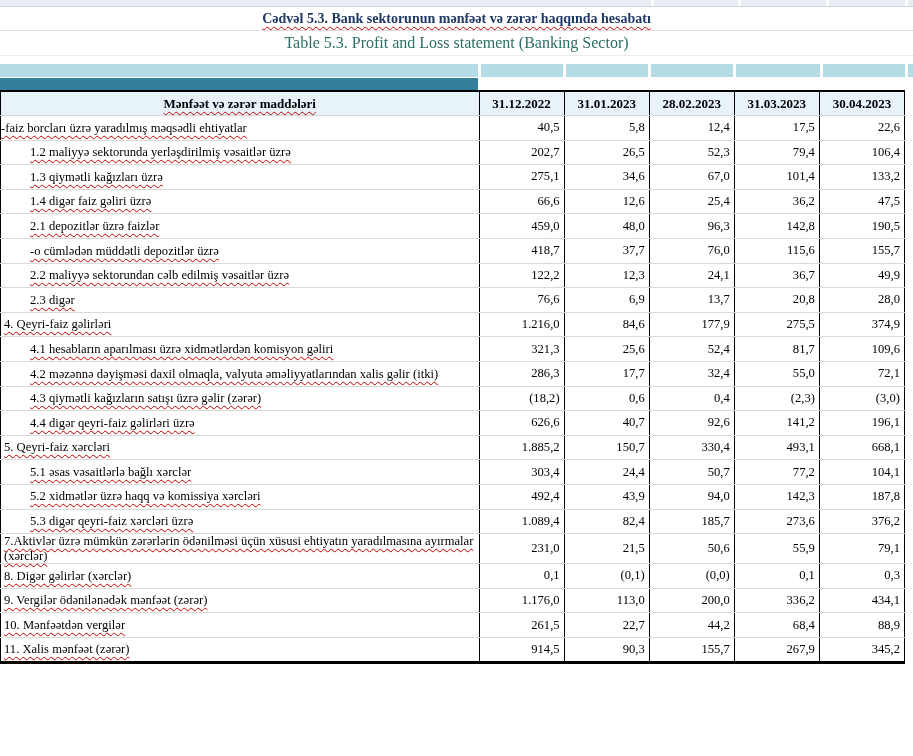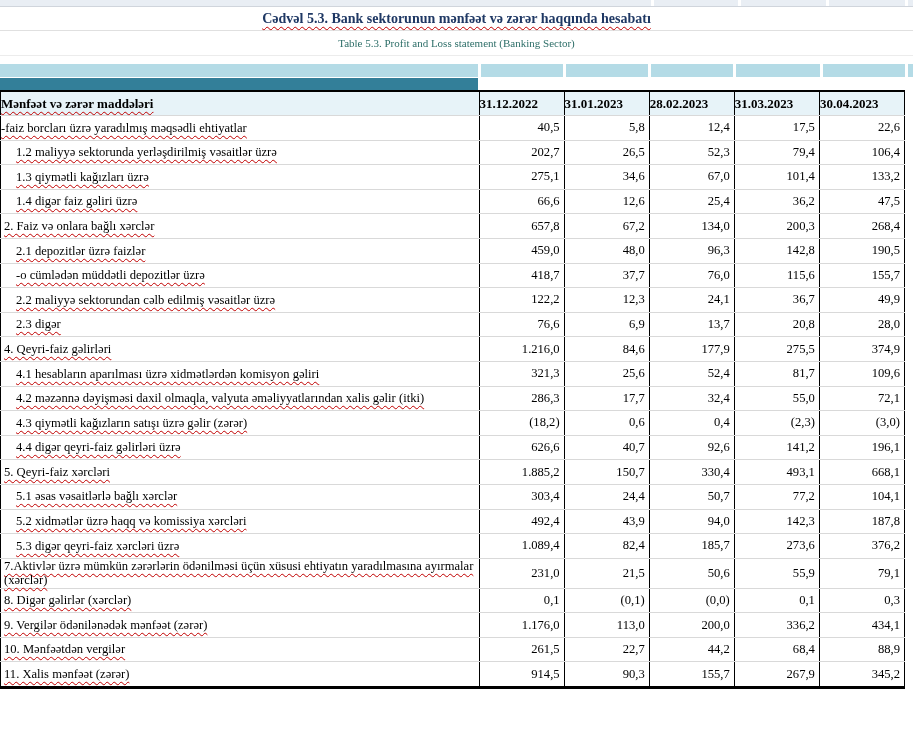--- a/index.html
+++ b/index.html
@@ -13,46 +13,46 @@
   .page{position:relative;width:913px;height:756px;}
 
   
   .top-strip{position:relative;height:6px;background:#e9eef4;border-bottom:1px solid #d0d5dc;}
   .top-strip .gap{position:absolute;top:0;bottom:0;width:3px;background:#ffffff;}
 
   
   .title-row{height:23px;display:flex;align-items:center;justify-content:center;border-bottom:1px solid #e0e0e0;}
   .t1{color:var(--title-main);font-weight:bold;font-size:14px;text-underline-offset:3px;}
   .subtitle-row{height:24px;display:flex;align-items:center;justify-content:center;border-bottom:1px solid #ececec;}
-  .t2{color:var(--title-sub);font-size:11px;}
+  .t2{color:var(--title-sub);font-size:16px;}
   .gap-row{height:8px;background:#ffffff;}
 
   
   .band-light{height:13px;display:flex;}
   .band-light .seg{background:var(--band-light);height:100%;}
   .band-light .w{background:#ffffff;height:100%;width:3px;flex:0 0 3px;}
   .band-sep{height:1px;background:#ffffff;}
   .band-teal{height:12px;display:flex;}
   .band-teal .teal-seg{width:478px;background:var(--band-teal);height:100%;}
   .band-teal .rest{flex:1;background:#ffffff;}
 
   
   table{border-collapse:collapse;table-layout:fixed;width:905px;border-top:2px solid #000;border-left:1px solid #000;border-right:1px solid #000;border-bottom:3px solid #000;}
   col.c-items{width:478px;}
   col.c-num{width:85px;}
   th,td{border-left:1px solid #000;border-right:1px solid #000;border-top:1px solid var(--grid-gray);border-bottom:1px solid var(--grid-gray);padding:0;}
   thead th{
     background:var(--header-bg);height:23px;font-weight:bold;font-size:13px;color:#000;
-    text-align:left;vertical-align:middle;border-top:none;
+    text-align:center;vertical-align:middle;border-top:none;
   }
   tbody td{height:23.6px;vertical-align:middle;font-size:12.6px;color:#000;background:#ffffff;}
   td.lbl{text-align:left;line-height:1.15;padding-right:4px;}
   td.lbl.ind0{padding-left:3px;}
   td.lbl.ind1{padding-left:0;}
-  td.lbl.ind2{padding-left:15px;}
+  td.lbl.ind2{padding-left:29px;}
   td.num{text-align:right;padding-right:4px;font-size:12.6px;white-space:nowrap;}
 
   
   .sq{
     text-decoration-line:underline;text-decoration-style:wavy;
     text-decoration-color:var(--squiggle);text-decoration-thickness:1px;
     text-underline-offset:3px;
   }
 </style>
 </head>
@@ -146,28 +146,20 @@
         </tr>
         <tr>
           <td class="lbl ind2"><span class="sq">1.4 digər faiz gəliri üzrə</span></td>
           <td class="num">66,6</td>
           <td class="num">12,6</td>
           <td class="num">25,4</td>
           <td class="num">36,2</td>
           <td class="num">47,5</td>
         </tr>
         <tr>
-          <td class="lbl ind0"><span class="sq">2. Faiz və onlara bağlı xərclər</span></td>
-          <td class="num">657,8</td>
-          <td class="num">67,2</td>
-          <td class="num">134,0</td>
-          <td class="num">200,3</td>
-          <td class="num">268,4</td>
-        </tr>
-        <tr>
           <td class="lbl ind2"><span class="sq">2.1 depozitlər üzrə faizlər</span></td>
           <td class="num">459,0</td>
           <td class="num">48,0</td>
           <td class="num">96,3</td>
           <td class="num">142,8</td>
           <td class="num">190,5</td>
         </tr>
         <tr>
           <td class="lbl ind2"><span class="sq">-o cümlədən müddətli depozitlər üzrə</span></td>
           <td class="num">418,7</td>

